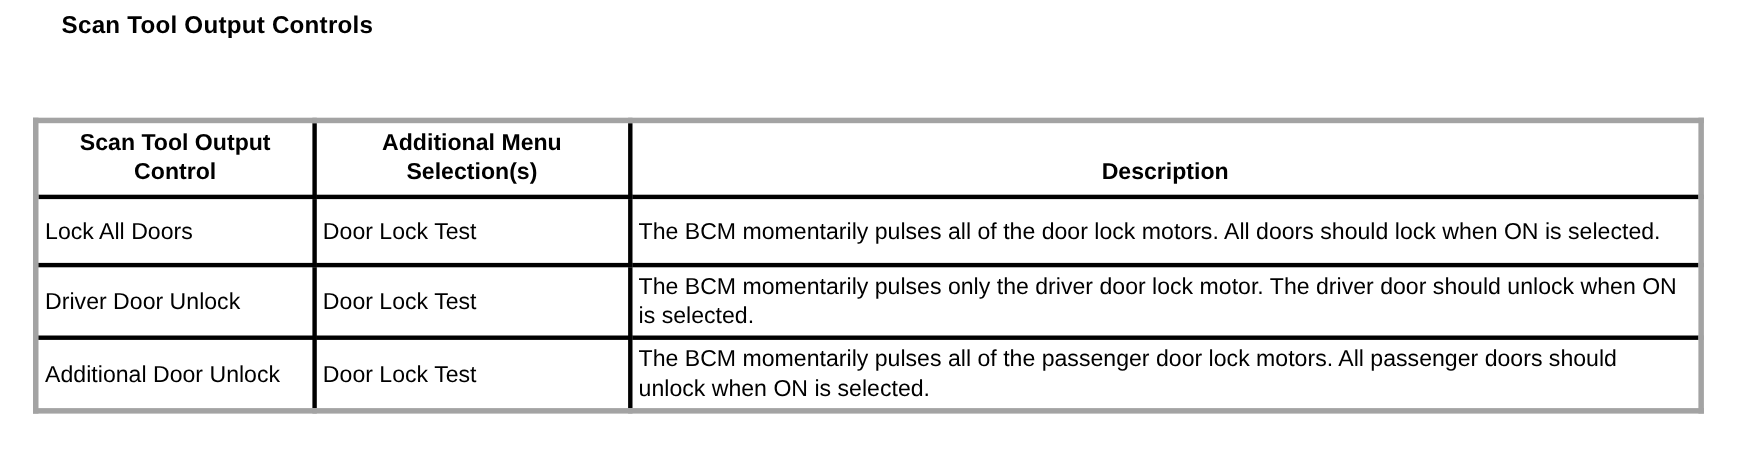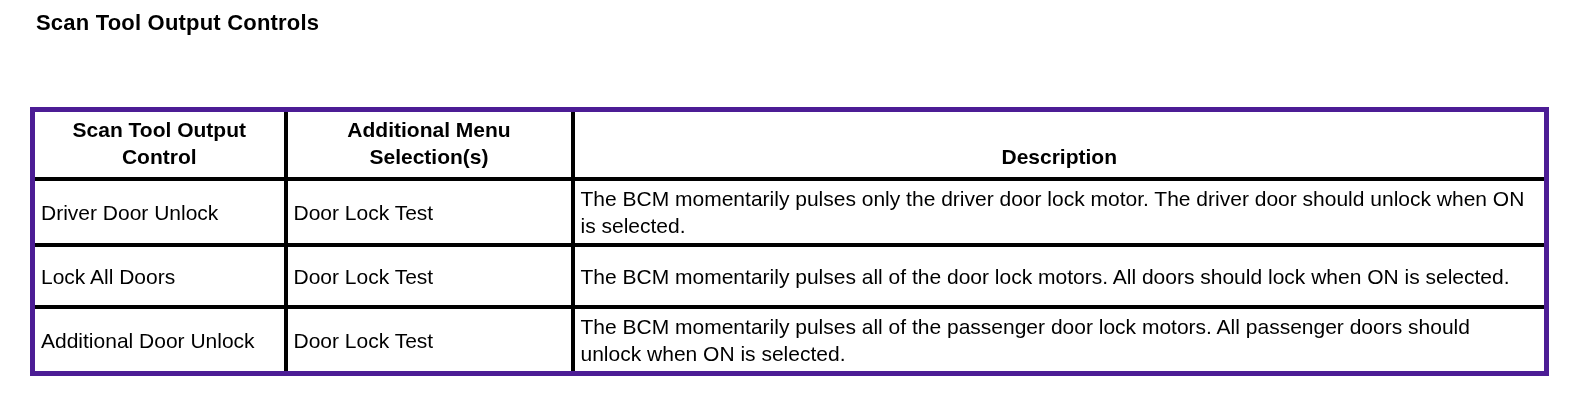--- a/index.html
+++ b/index.html
@@ -1,15 +1,15 @@
 <!DOCTYPE html>
 <html><head>
 <meta charset="utf-8">
 <style>
-  * { box-sizing: border-box; }
+  * { box-sizing: border-box; padding-left: 20px; }
   html, body {
     margin: 0;
     padding: 0;
     background: #ffffff;
     font-family: "Liberation Sans", sans-serif;
     color: #000000;
   }
   .page {
     position: relative;
     width: 1584px;
@@ -27,21 +27,21 @@
     letter-spacing: 0.2px;
     white-space: nowrap;
   }
   table.controls {
     position: absolute;
     left: 30px;
     top: 107px;
     width: 1514px;
     border-collapse: collapse;
     table-layout: fixed;
-    border: 5px solid #4c1d95;
+    border: 5px solid #a3a3a3;
   }
   table.controls th,
   table.controls td {
     border: 4px solid #000000;
     font-size: 21px;
     overflow: hidden;
   }
   table.controls th {
     font-weight: 700;
     text-align: center;
@@ -80,28 +80,28 @@
     </colgroup>
     <thead>
       <tr>
         <th>Scan Tool Output Control</th>
         <th>Additional Menu Selection(s)</th>
         <th>Description</th>
       </tr>
     </thead>
     <tbody>
       <tr>
+        <td class="cell-control">Lock All Doors</td>
+        <td class="cell-menu">Door Lock Test</td>
+        <td class="cell-description">The BCM momentarily pulses all of the door lock motors. All doors should lock when ON is selected.</td>
+      </tr>
+      <tr>
         <td class="cell-control">Driver Door Unlock</td>
         <td class="cell-menu">Door Lock Test</td>
         <td class="cell-description">The BCM momentarily pulses only the driver door lock motor. The driver door should unlock when ON is selected.</td>
-      </tr>
-      <tr>
-        <td class="cell-control">Lock All Doors</td>
-        <td class="cell-menu">Door Lock Test</td>
-        <td class="cell-description">The BCM momentarily pulses all of the door lock motors. All doors should lock when ON is selected.</td>
       </tr>
       <tr>
         <td class="cell-control">Additional Door Unlock</td>
         <td class="cell-menu">Door Lock Test</td>
         <td class="cell-description">The BCM momentarily pulses all of the passenger door lock motors. All passenger doors should unlock when ON is selected.</td>
       </tr>
     </tbody>
   </table>
 
 </div>

